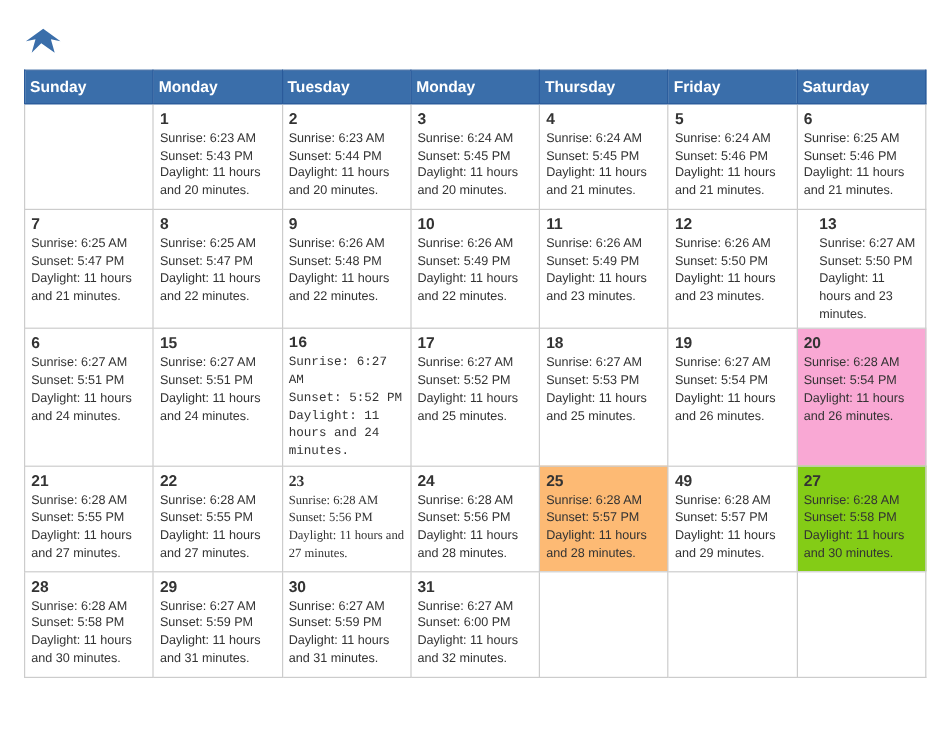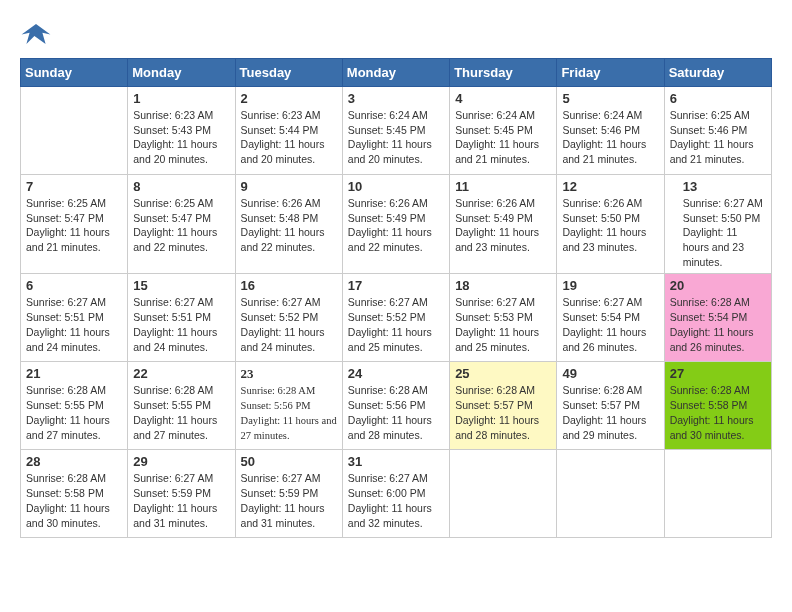--- a/index.html
+++ b/index.html
@@ -207,21 +207,21 @@
         <div class="day-info">
           Sunrise: 6:27 AM<br>Sunset: 5:51 PM<br>Daylight: 11 hours and 24 minutes.
         </div>
       </td>
         <td>
         <div class="day-num">15</div>
         <div class="day-info">
           Sunrise: 6:27 AM<br>Sunset: 5:51 PM<br>Daylight: 11 hours and 24 minutes.
         </div>
       </td>
-        <td style="background: rgb(255, 255, 255);">
+        <td style="background: rgb(255, 255, 255); font-family: Liberation Mono, monospace;">
         <div class="day-num">16</div>
         <div class="day-info">
           Sunrise: 6:27 AM<br>Sunset: 5:52 PM<br>Daylight: 11 hours and 24 minutes.
         </div>
       </td>
         <td>
         <div class="day-num">17</div>
         <div class="day-info">
           Sunrise: 6:27 AM<br>Sunset: 5:52 PM<br>Daylight: 11 hours and 25 minutes.
         </div>
@@ -263,21 +263,21 @@
         <div class="day-info">
           Sunrise: 6:28 AM<br>Sunset: 5:56 PM<br>Daylight: 11 hours and 27 minutes.
         </div>
       </td>
         <td>
         <div class="day-num">24</div>
         <div class="day-info">
           Sunrise: 6:28 AM<br>Sunset: 5:56 PM<br>Daylight: 11 hours and 28 minutes.
         </div>
       </td>
-        <td style="background: #fef9c3;">
+        <td style="background: #fdba74;">
         <div class="day-num">25</div>
         <div class="day-info">
           Sunrise: 6:28 AM<br>Sunset: 5:57 PM<br>Daylight: 11 hours and 28 minutes.
         </div>
       </td>
         <td>
         <div class="day-num">49</div>
         <div class="day-info">
           Sunrise: 6:28 AM<br>Sunset: 5:57 PM<br>Daylight: 11 hours and 29 minutes.
         </div>
@@ -296,21 +296,21 @@
           Sunrise: 6:28 AM<br>Sunset: 5:58 PM<br>Daylight: 11 hours and 30 minutes.
         </div>
       </td>
         <td>
         <div class="day-num">29</div>
         <div class="day-info">
           Sunrise: 6:27 AM<br>Sunset: 5:59 PM<br>Daylight: 11 hours and 31 minutes.
         </div>
       </td>
         <td style="background: rgb(255, 255, 255);">
-        <div class="day-num">50</div>
+        <div class="day-num">30</div>
         <div class="day-info">
           Sunrise: 6:27 AM<br>Sunset: 5:59 PM<br>Daylight: 11 hours and 31 minutes.
         </div>
       </td>
         <td>
         <div class="day-num">31</div>
         <div class="day-info">
           Sunrise: 6:27 AM<br>Sunset: 6:00 PM<br>Daylight: 11 hours and 32 minutes.
         </div>
       </td>

